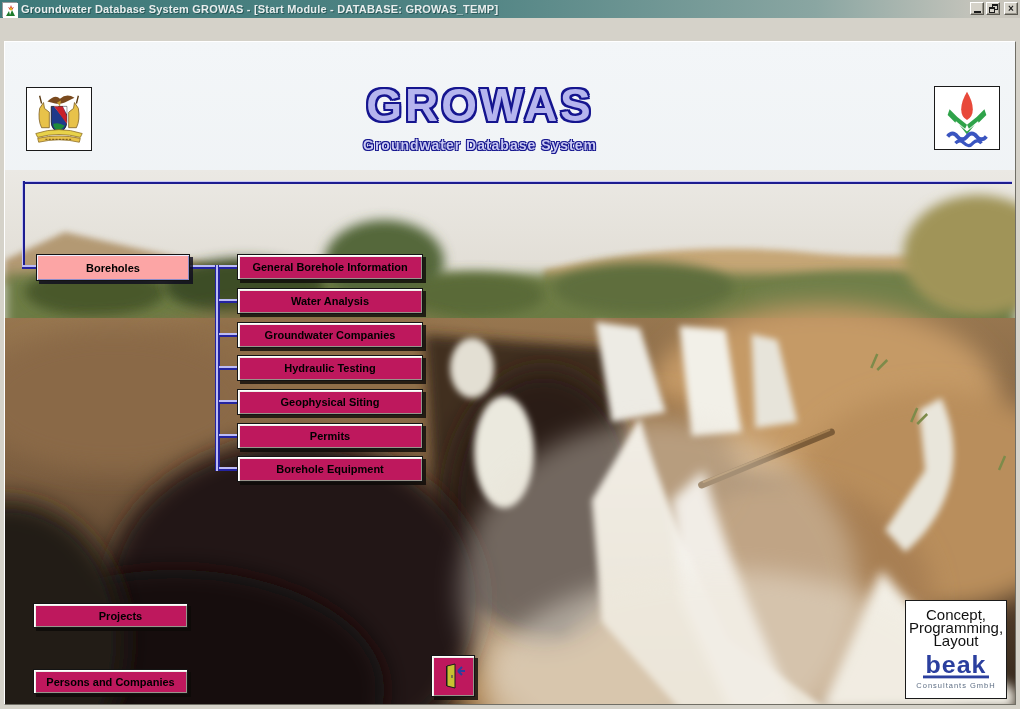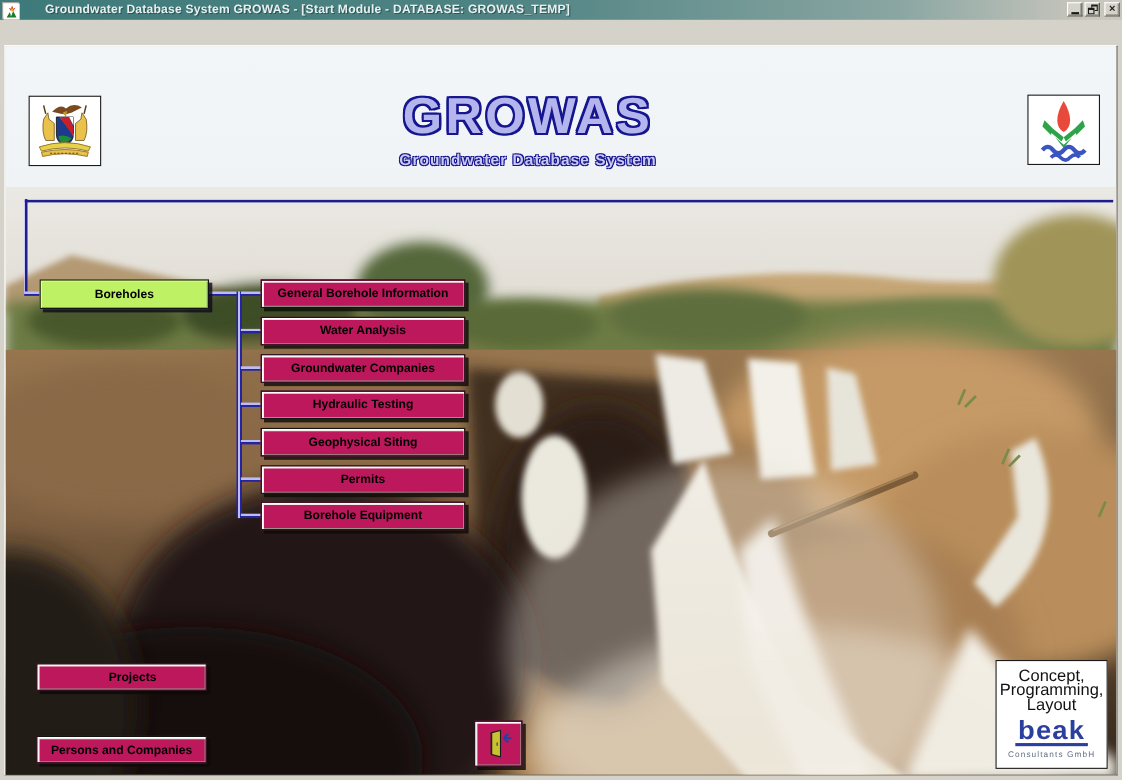--- a/index.html
+++ b/index.html
@@ -5,21 +5,21 @@
   * { margin:0; padding:0; box-sizing:border-box; }
   html,body { width:1020px; height:709px; overflow:hidden; }
   body { font-family:"Liberation Sans", sans-serif; }
 
   .window { position:relative; width:1020px; height:709px; background:#d5d2c9; overflow:hidden; }
 
   
   .titlebar {
     position:absolute; left:0; top:0; width:1020px; height:18px;
     background:linear-gradient(90deg,#3e7a7a 0%, #4f8383 45%, #8aa6a2 80%, #c9c6bd 97%);
-    display:flex; align-items:center; padding-left:2px;gap:20px;
+    display:flex; align-items:center; padding-left:2px;
   }
   .app-icon { width:15px; height:15px; margin-right:4px; background:#fff; border:1px solid #9a9a9a; flex:0 0 auto; }
   .titlebar-text {
     color:#e9eeee; font-size:11px; font-weight:bold; letter-spacing:.2px;
     white-space:nowrap; text-shadow:1px 1px 0 rgba(0,40,40,.45);
   }
   .win-controls { position:absolute; right:2px; top:2px; display:flex; gap:2px; }
   .win-btn {
     width:14px; height:13px; background:#d5d2c9; border:1px solid #fff;
     border-right-color:#5a5850; border-bottom-color:#5a5850;
@@ -90,21 +90,21 @@
     background:linear-gradient(90deg,#c6c6f8 0 1px, #1d1d90 1px 3px); }
 
   .btn {
     position:absolute; display:flex; align-items:center; justify-content:center;
     background:#be185d; border:1px solid #141414;
     box-shadow:inset 1px 1px 0 #ffffff, inset 2px 2px 0 #efede8, inset -1px -1px 0 #98948a,
                3px 3px 0 rgba(12,10,8,.8);
     font-size:11px; font-weight:bold; color:#000; cursor:pointer; white-space:nowrap;
   }
   .btn-root {
-    background:#bef264;
+    background:#fca5a5;
     box-shadow:inset 1px 1px 0 #eeeeff, inset -1px -1px 0 #8c8cc8, 3px 3px 0 rgba(12,10,30,.8);
   }
   .btn-exit { flex-direction:column; }
 
   
   .credit-box {
     position:absolute; left:905px; top:600px; width:102px; height:99px;
     background:#fff; border:1px solid #1a1a1a; text-align:center; padding-top:7px;
   }
   .credit-line { font-size:15px; color:#111; line-height:13px; }

